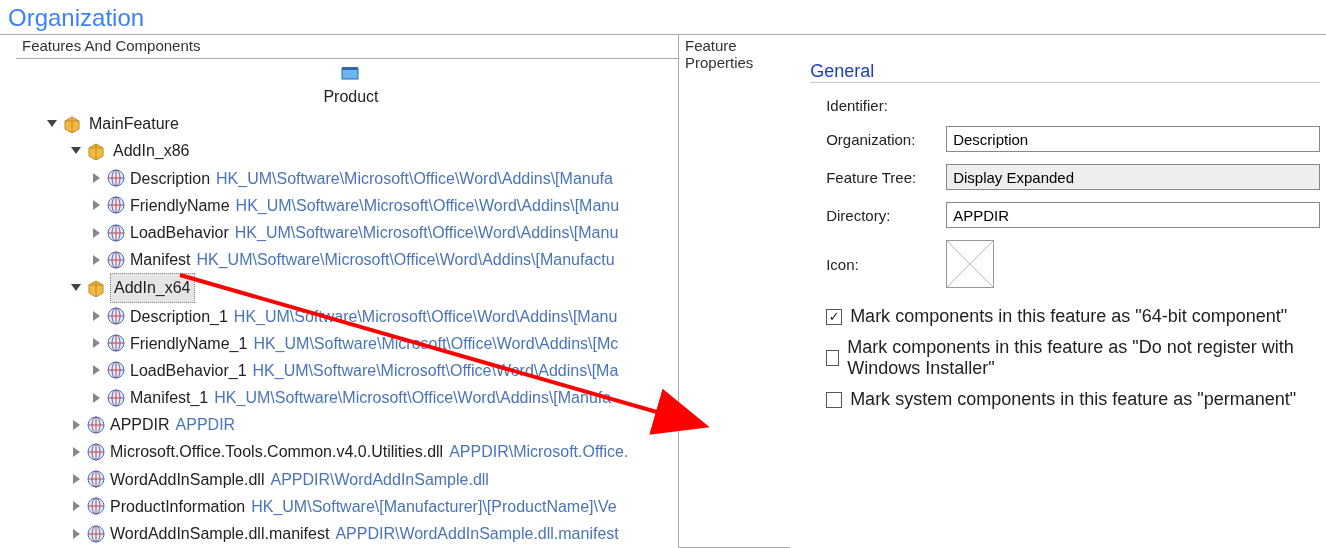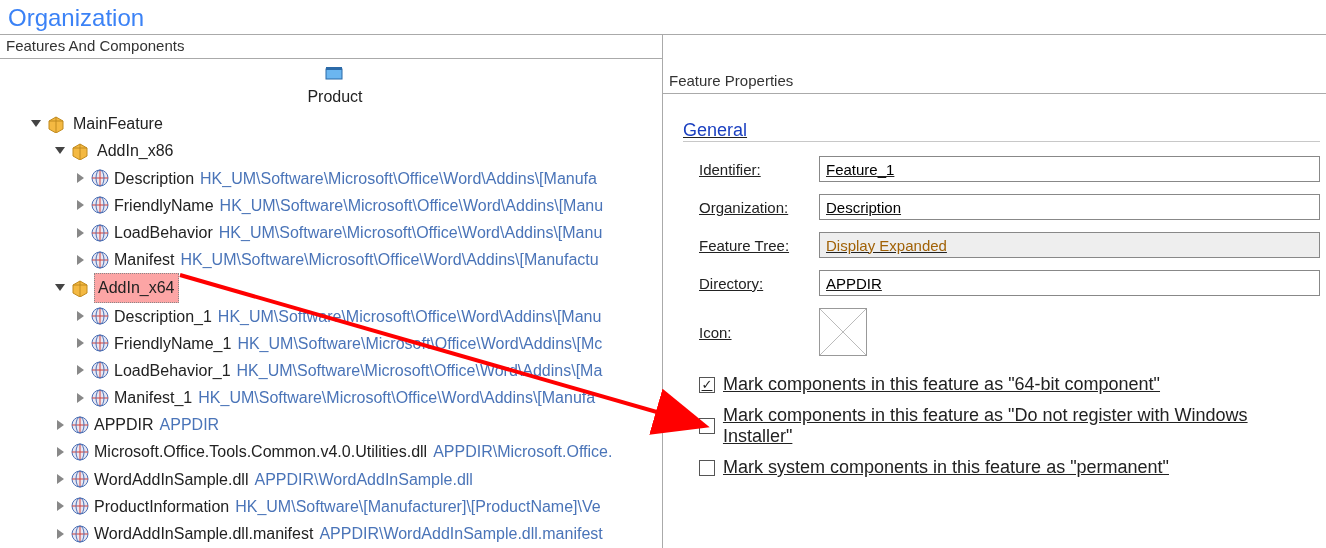--- a/index.html
+++ b/index.html
@@ -22,26 +22,26 @@
   .panels {
     display: flex;
     border-top: 1px solid #aaa;
     height: calc(100% - 34px);
   }
   .left-panel {
     width: 663px;
     border-right: 1px solid #aaa;
     display: flex;
     flex-direction: column;
+    margin-left: 16px;
   }
   .right-panel {
     flex: 1;
     display: flex;
-    flex-direction: column;
-    margin-top: 35px;
+    flex-direction: row;
   }
   .panel-header {
     font-size: 15px;
     padding: 2px 6px 4px 6px;
     border-bottom: 1px solid #aaa;
     color: #333;
   }
   .tree {
     padding: 4px 0 0 4px;
     font-size: 16px;
@@ -65,27 +65,26 @@
   .chev.rt::before { content:""; display:inline-block; width:0;height:0;border-top:5px solid transparent;border-bottom:5px solid transparent;border-left:7px solid #888;}
   .chev.none { visibility: hidden; }
   .ind1 { padding-left: 4px; flex-direction: column; }
   .ind2 { padding-left: 24px; }
   .ind3 { padding-left: 48px; }
   .ind4 { padding-left: 68px; }
   .icon { display:inline-flex; width:20px; height:20px; margin: 0 4px 0 2px; align-items:center; justify-content:center;}
   .label { color: #222; }
   .label.bold { font-weight: 400; }
   .path { color: #4a74b8; margin-left: 6px; }
-  .row.sel .label-box { background:#fca5a5; border:1px dotted #888; padding:0 3px; }
+  .row.sel .label-box { background:#e5e5e5; border:1px dotted #888; padding:0 3px; }
   .label-box { padding: 0 3px; }
 
   
   .props {
     padding: 26px 6px 10px 20px;
-    text-decoration: underline;
   }
   .section-head {
     color: #1a3fc0;
     font-size: 18px;
     border-bottom: 1px solid #c8c8c8;
     padding-bottom: 0px;
     margin-bottom: 14px;
   }
   .field {
     display: flex;
@@ -102,21 +101,21 @@
     height: 26px;
   }
   .field .combo {
     flex:1;
     border:1px solid #888;
     background:#eee;
     padding: 3px 6px;
     height:26px;
     display:flex;
     align-items:center;
-    color:#a16207;
+    color:#000000;
   }
   .iconbox {
     width:48px; height:48px; border:1px solid #999;
     background:
       linear-gradient(to top right, transparent 49%, #bbb 49%, #bbb 51%, transparent 51%),
       linear-gradient(to top left,  transparent 49%, #bbb 49%, #bbb 51%, transparent 51%);
   }
   .checks { margin-top: 18px; }
   .check {
     display:flex; align-items:center;
@@ -371,21 +370,20 @@
   </div>
 
   <div class="right-panel">
     <div class="panel-header">Feature Properties</div>
     <div class="props">
       <div class="section-head">General</div>
 
       <div style="padding-left:16px">
         <div class="field">
           <span class="flabel">Identifier:</span>
-          <input class="txt" value="Feature_1" style="">
         </div>
         <div class="field">
           <span class="flabel">Organization:</span>
           <input class="txt" value="Description" style="">
         </div>
         <div class="field">
           <span class="flabel">Feature Tree:</span>
           <div class="combo">
               <span>Display Expanded</span>
             </div>

